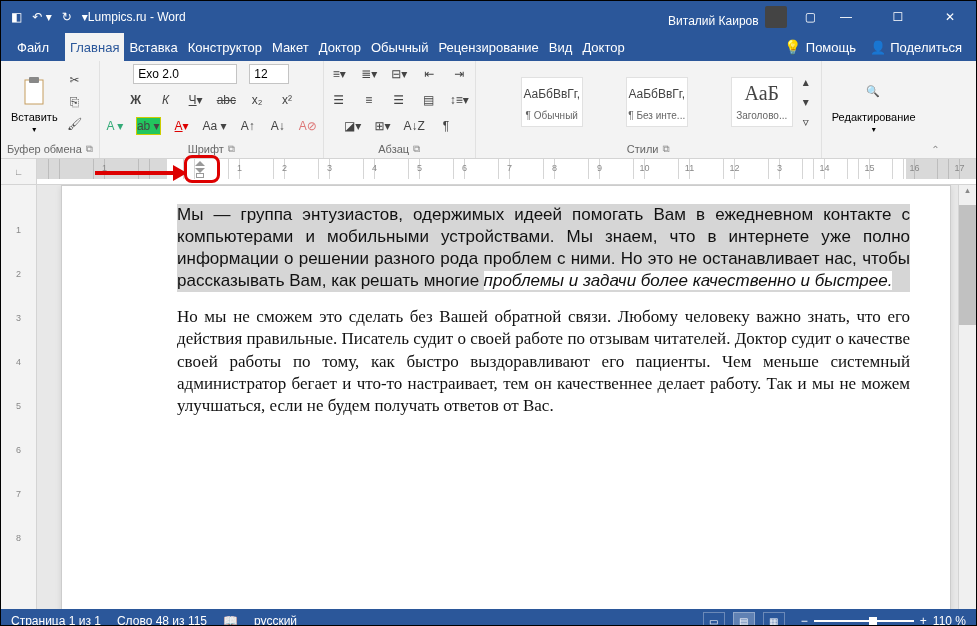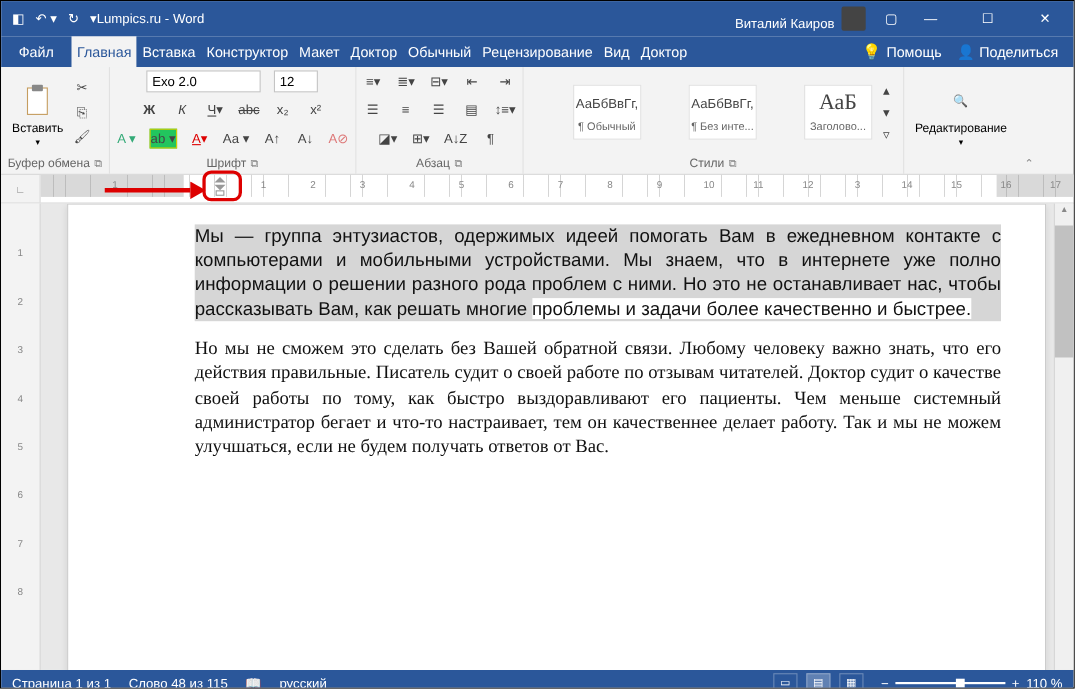--- a/index.html
+++ b/index.html
@@ -51,21 +51,21 @@
 .ruler-area .indent-marker .sq { width: 8px; height: 5px; border: 1px solid #999; background: #fff; }
 .highlight-box { position: absolute; top: -4px; left: 147px; width: 36px; height: 28px; border: 3px solid #d00; border-radius: 8px; pointer-events: none; }
 .red-arrow { position: absolute; top: 6px; left: 58px; pointer-events: none; }
 .doc-area { position: relative; height: 424px; display: flex; background: #e8e8e8; }
 .vruler { width: 36px; background: #f3f3f3; border-right: 1px solid #d4d4d4; font-size: 9px; color: #888; display: flex; flex-direction: column; align-items: center; padding-top: 6px; gap: 34px; }
 .docview { flex: 1; position: relative; overflow: hidden; }
 .page { position: absolute; left: 24px; top: 0; width: 890px; min-height: 700px; background: #fff; border: 1px solid #ccc; box-shadow: 0 2px 6px rgba(0,0,0,0.1); padding: 18px 40px 30px 115px; }
 .page h1 { font-size: 30px; font-weight: 400; color: #222; margin-bottom: 18px; font-family: Georgia, "Times New Roman", serif; }
 .page p { font-size: 17px; line-height: 1.3; color: #111; margin-bottom: 14px; text-align: justify; font-family: Georgia, "Times New Roman", serif; }
 .page p.selected { background: #d6d6d6; text-align: justify; }
-.page p.selected .last-line { background: #fff; display: inline; }
+.page p.selected .last-line { background: #fff; display: inline; font-style: italic; }
 .vscroll { width: 18px; background: #f0f0f0; border-left: 1px solid #d4d4d4; position: relative; }
 .vscroll .thumb { position: absolute; top: 20px; width: 100%; height: 120px; background: #c1c1c1; }
 .statusbar { height: 24px; background: #2b579a; color: #fff; display: flex; align-items: center; font-size: 12px; padding: 0 10px; gap: 16px; }
 .statusbar .spacer { flex: 1; }
 .statusbar .viewbtns { display: flex; gap: 8px; align-items: center; }
 .statusbar .viewbtn { width: 22px; height: 18px; border: 1px solid rgba(255,255,255,0.3); display: flex; align-items: center; justify-content: center; font-size: 10px; }
 .statusbar .viewbtn.active { background: rgba(255,255,255,0.25); }
 .statusbar .zoom { display: flex; align-items: center; gap: 6px; }
 .statusbar .slider { width: 100px; height: 2px; background: #fff; position: relative; }
 .statusbar .slider .thumb { position: absolute; top: -3px; left: 55px; width: 8px; height: 8px; background: #fff; }

